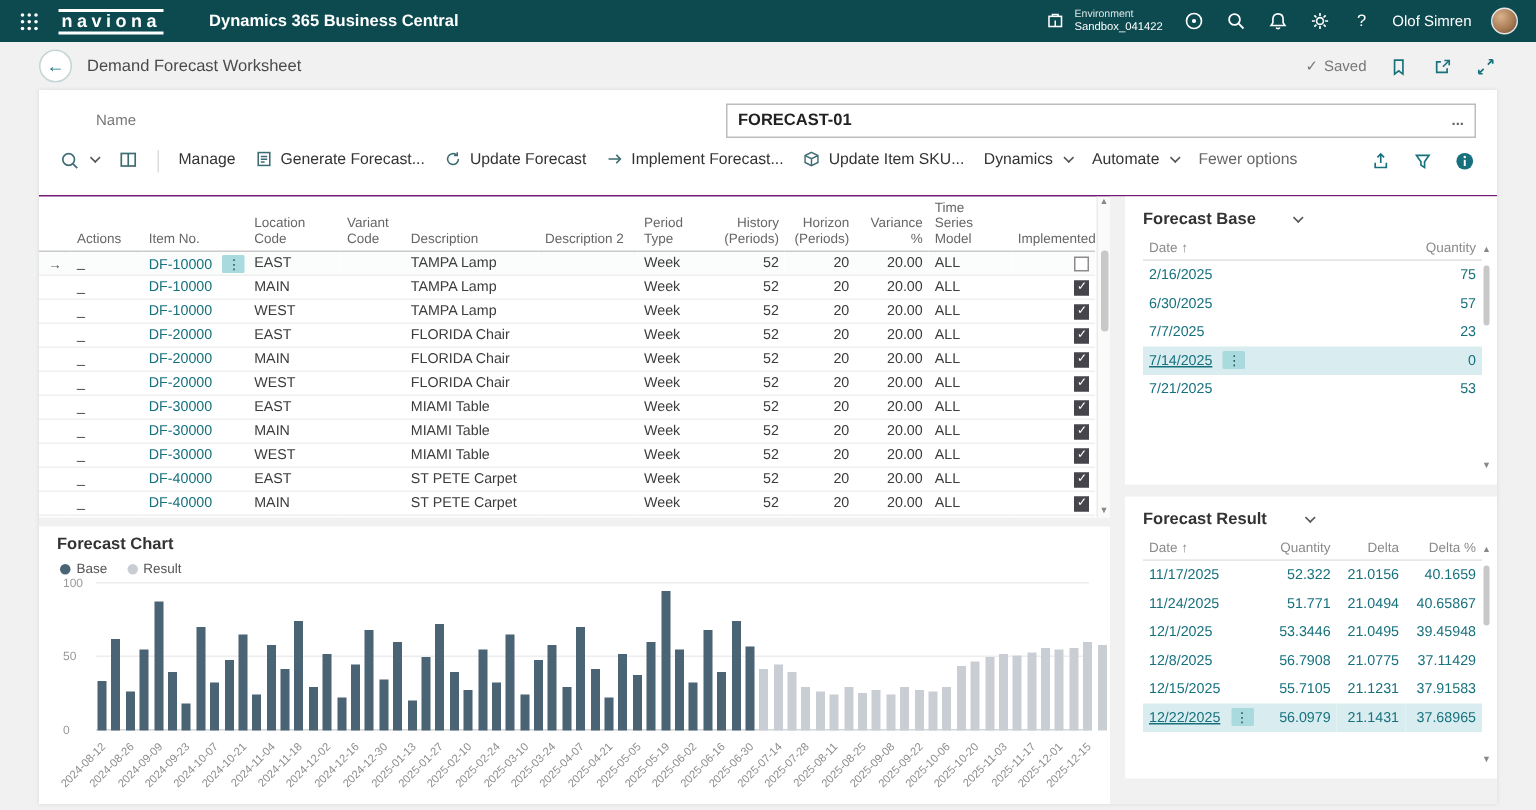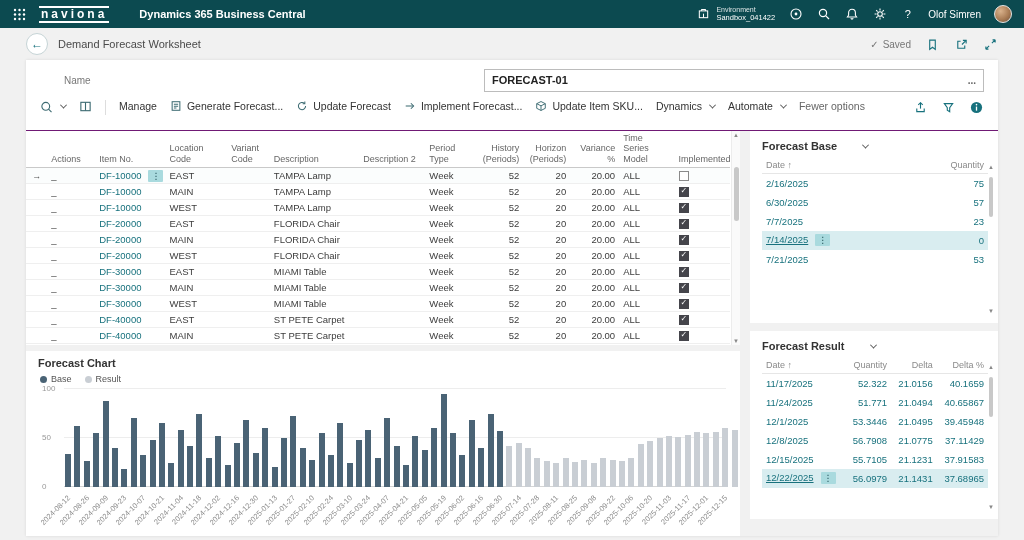--- a/index.html
+++ b/index.html
@@ -48,21 +48,21 @@
   .gutterv { width:10px; background:#f1f1f1; }
   .right { flex:1; background:#f1f1f1; display:flex; flex-direction:column; gap:8px; overflow:hidden; }
 
   
   .grid-wrap { height:214px; position:relative; padding-right:10px; overflow:hidden; }
   table.grid { width:100%; border-collapse:collapse; table-layout:fixed; font-size:9.5px; }
   .grid th { font-weight:normal; color:#666; font-size:9px; text-align:left; vertical-align:bottom; padding:2px 4px 3px; border-bottom:1px solid #c9c9c9; white-space:pre-line; line-height:1.15; overflow:hidden; }
   .grid td { padding:1px 4px; border-bottom:1px solid #efefef; height:16px; white-space:nowrap; overflow:hidden; color:#3c3c3c; }
   .grid .gut { text-align:center; padding:0; color:#555; font-size:9px; }
   .grid .r { text-align:right; }
-  .grid .c { text-align:left;margin-left:41px; }
+  .grid .c { text-align:right;margin-left:41px; }
   .itemlink { color:#17717d; }
   tr.sel td { background:#fbfdfd; }
   .dots { display:inline-block; background:#a9dade; color:#1c4d52; padding:0 3px; margin-left:7px; font-size:9px; line-height:12px; border-radius:1px; cursor:pointer; }
   .cb { display:inline-block; width:10px; height:10px; border:1px solid #8a8a8a; background:#fff; position:relative; vertical-align:middle; cursor:pointer; }
   .cb.on { background:#45454b; border-color:#45454b; }
   .cb.on:after { content:"✓"; color:#fff; font-size:8px; position:absolute; left:1px; top:-2px; }
 
   .vscroll { position:absolute; top:0; right:0; width:9px; bottom:0; background:#fafafa; border-left:1px solid #ececec; font-size:6px; color:#888; text-align:center; line-height:8px; }
   .vs-thumb { position:absolute; top:36px; left:2px; width:5px; height:54px; background:#c8c8c8; border-radius:3px; }
   .vs-dn { position:absolute; bottom:0; left:0; right:0; }

